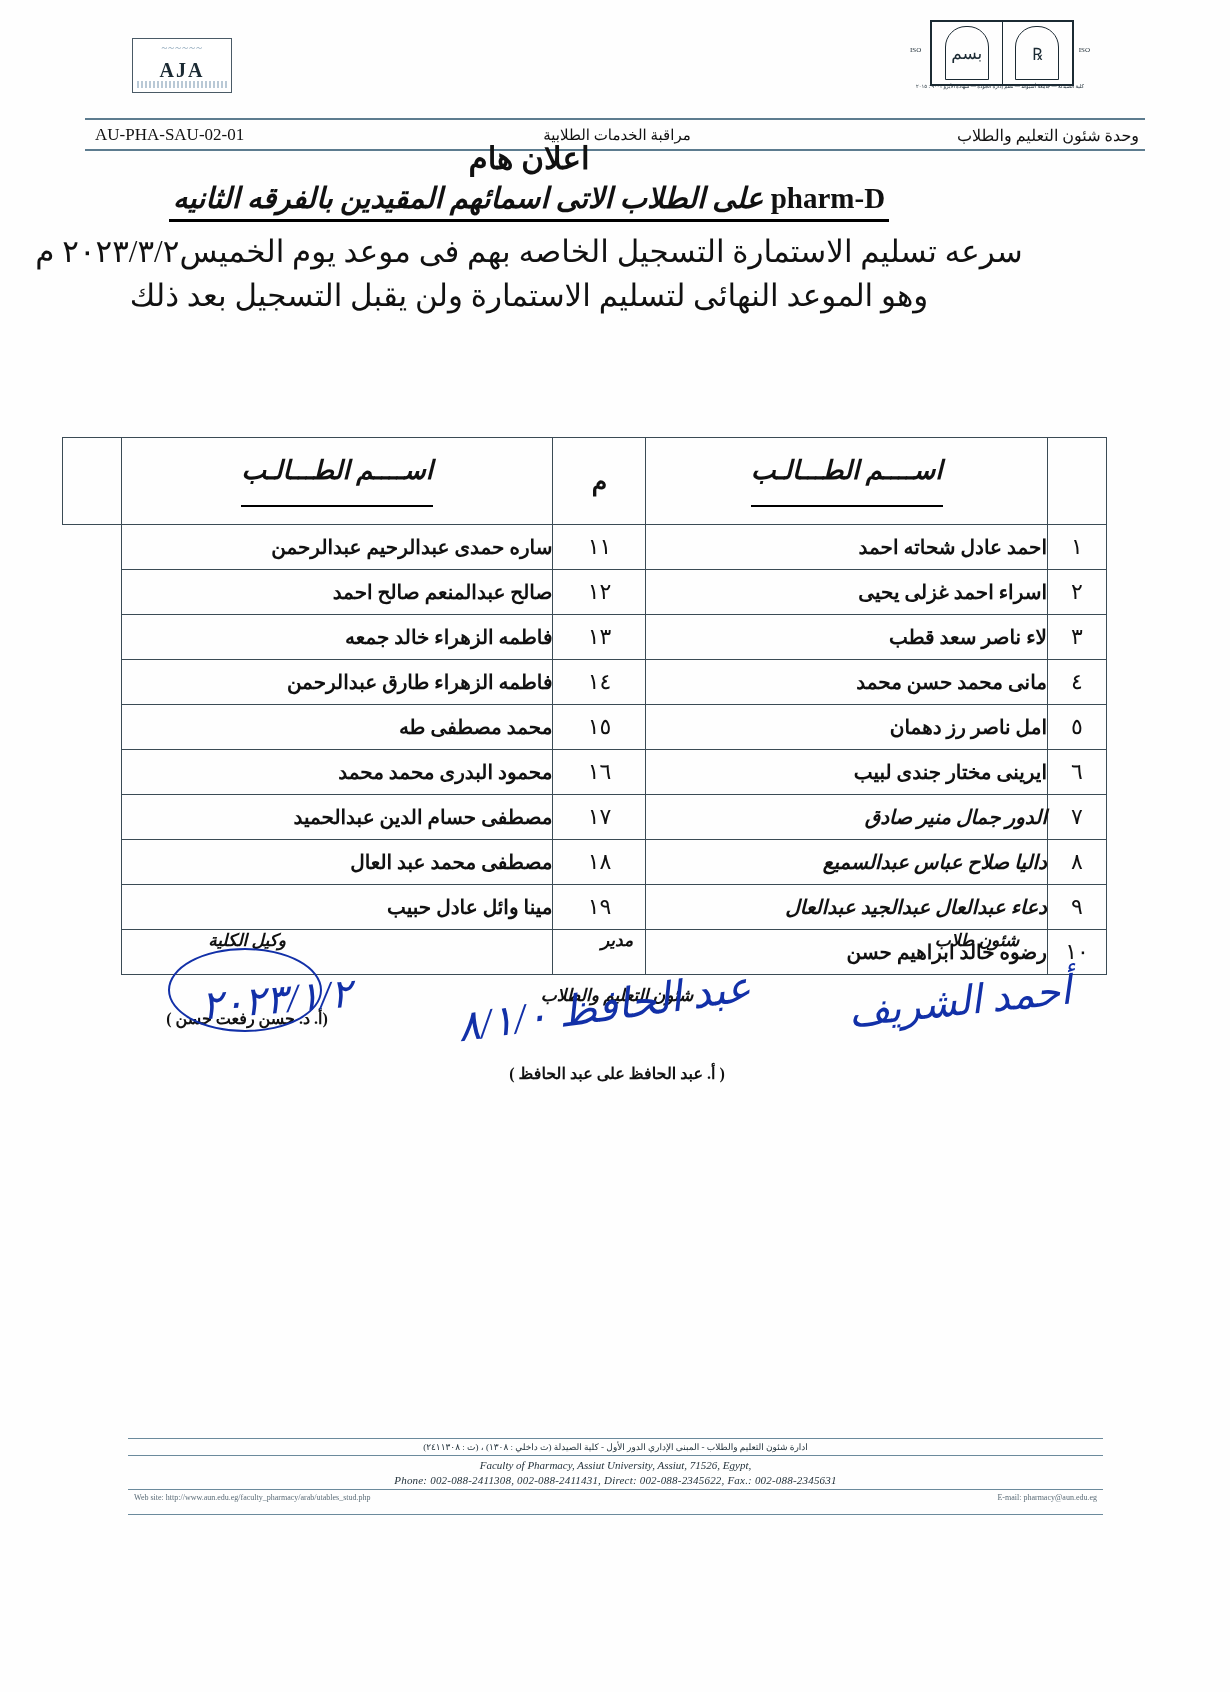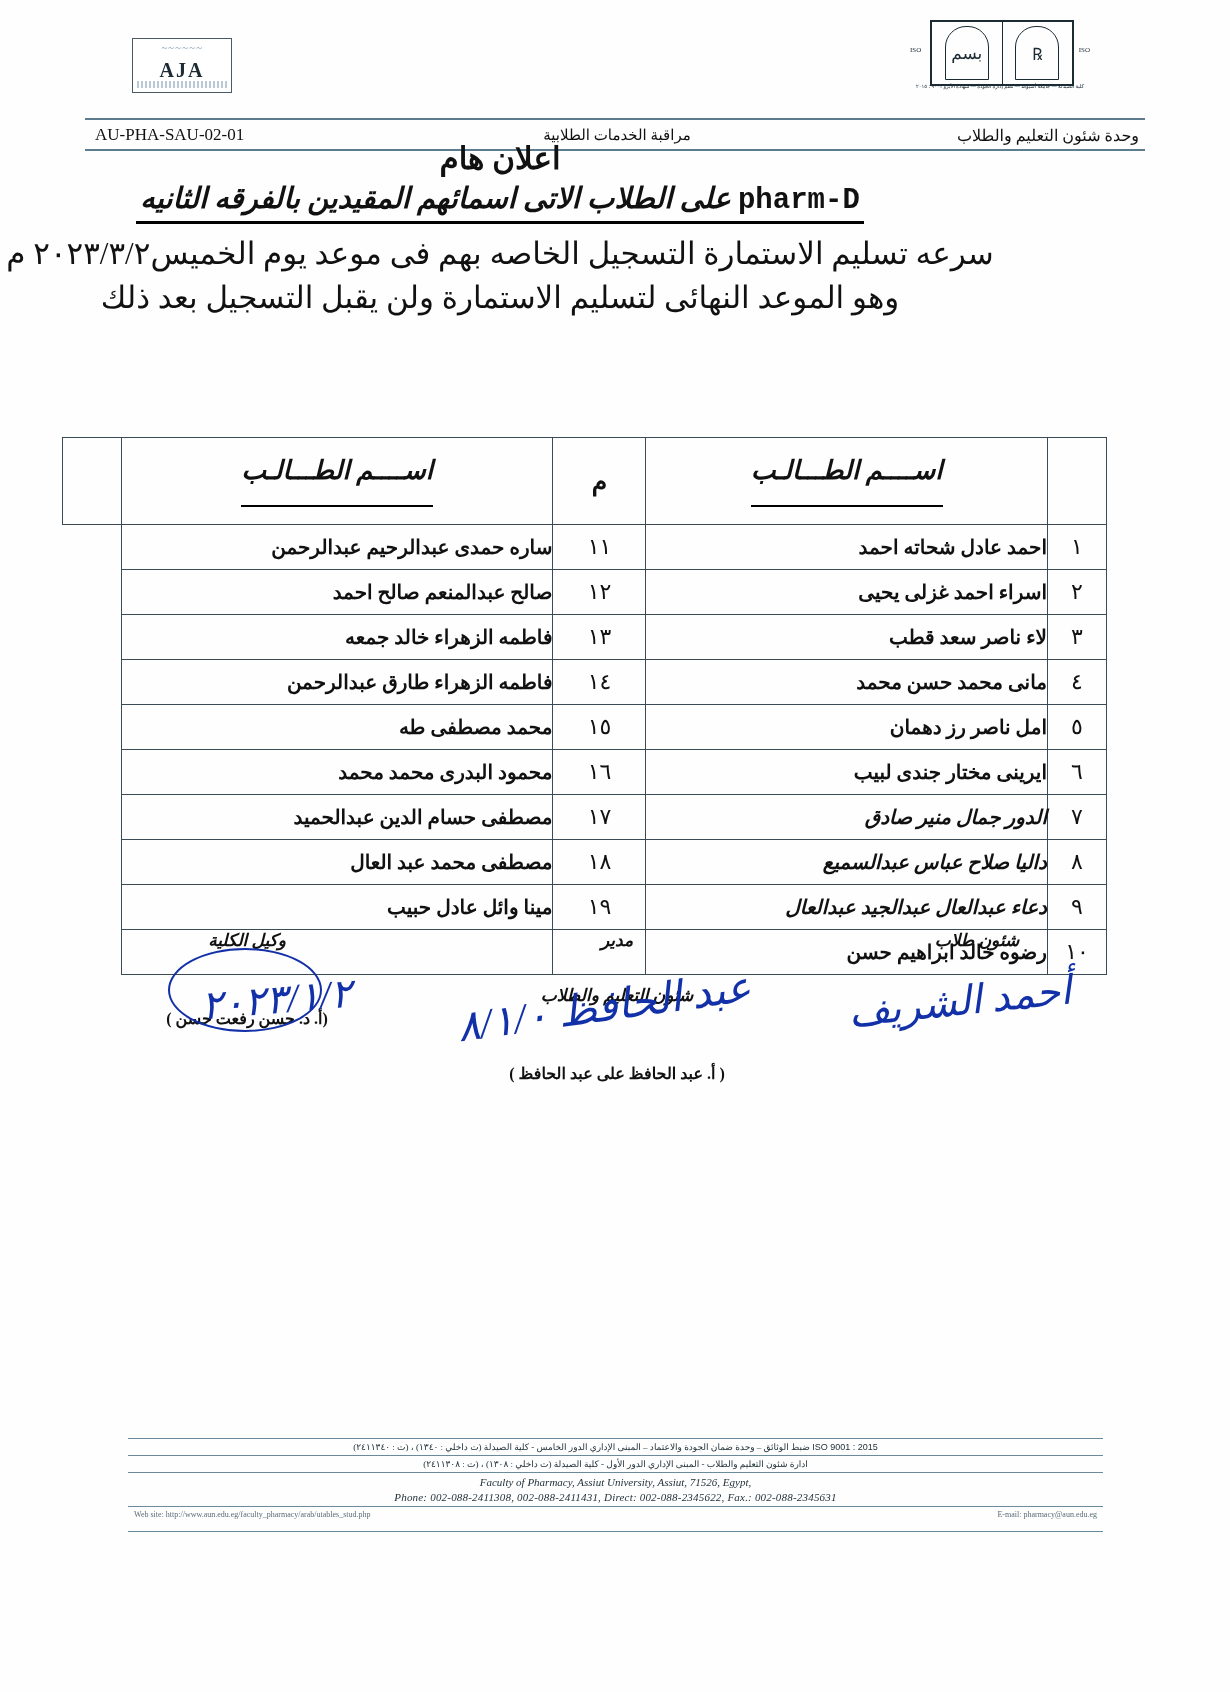--- a/index.html
+++ b/index.html
@@ -38,27 +38,27 @@
   .rule2{position:absolute;top:131px;left:85px;width:1060px;height:1.5px;
          background:#5d7c8f;}
   .hdr-row{position:absolute;top:104px;left:85px;width:1060px;height:26px;
            display:flex;align-items:center;direction:rtl;}
   .hdr-right{width:300px;text-align:right;padding-right:6px;font-size:16px;}
   .hdr-mid{flex:1;text-align:center;font-size:15px;}
   .hdr-left{width:300px;text-align:left;padding-left:10px;font-size:17px;
             direction:ltr;font-family:"Liberation Serif",serif;}
 
   
-  .title-wrap{position:absolute;top:140px;left:0;width:1000px;text-align:center;}
+  .title-wrap{position:absolute;top:140px;left:0;width:1000px;text-align:center;padding-left:29px;}
   .t-ann{font-size:31px;font-weight:bold;letter-spacing:2px;margin-bottom:4px;
          direction:rtl;}
   .t-line2{direction:rtl;font-size:29px;font-weight:bold;font-style:italic;
            display:inline-block;border-bottom:3px solid #000;padding:0 4px 2px;
            line-height:1.24;}
-  .t-line2 .en{font-style:normal;font-family:Liberation Mono, monospace;text-align:right;}
+  .t-line2 .en{font-style:normal;font-family:Liberation Serif, serif;text-align:right;}
   .t-body{direction:rtl;font-size:31px;line-height:1.42;margin:8px auto 0;
           width:1000px;text-align:center;}
 
   
   table.main{position:absolute;top:437px;left:62px;width:1045px;
              border-collapse:collapse;direction:rtl;}
   table.main td,table.main th{border:1.4px solid #3b4b55;padding:0;}
   .c-num{width:58px;text-align:center;font-size:22px;height:44px;
          font-family:"Liberation Serif",serif;}
   .c-name{text-align:right;padding-right:14px;font-size:20px;font-weight:bold;
@@ -236,24 +236,20 @@
       <div class="sig-name">(أ. د. حسن رفعت حسن )</div>
     </div>
 
     <div class="ink ink1">أحمد الشريف</div>
     <div class="ink ink2">عبد الحافظ ٨/١/٠</div>
     <div class="ink ink3">٢٠٢٣/١/٢</div>
     <div class="ink-loop" style="right:790px;top:18px;width:150px;height:80px;"></div>
   </div>
 
   <div class="ftr">
-    <div class="fl ar">
-      <span class="iso-tag">ISO 9001 : 2015</span>
-      <span>ضبط الوثائق – وحدة ضمان الجودة والاعتماد – المبنى الإداري الدور الخامس - كلية الصيدلة (ت داخلي : ١٣٤٠) ، (ت : ٢٤١١٣٤٠)</span>
-    </div>
     <div class="fl ar">ادارة شئون التعليم والطلاب - المبنى الإداري الدور الأول - كلية الصيدلة (ت داخلي : ١٣٠٨) ، (ت : ٢٤١١٣٠٨)</div>
     <div class="fl en">
       <div>Faculty of Pharmacy, Assiut University, Assiut, 71526, Egypt,</div>
       <div class="l2">Phone: 002-088-2411308,        002-088-2411431,        Direct: 002-088-2345622,            Fax.: 002-088-2345631</div>
     </div>
     <div class="fl web">
       <span>Web site: http://www.aun.edu.eg/faculty_pharmacy/arab/utables_stud.php</span>
       <span>E-mail: pharmacy@aun.edu.eg</span>
     </div>
   </div>

